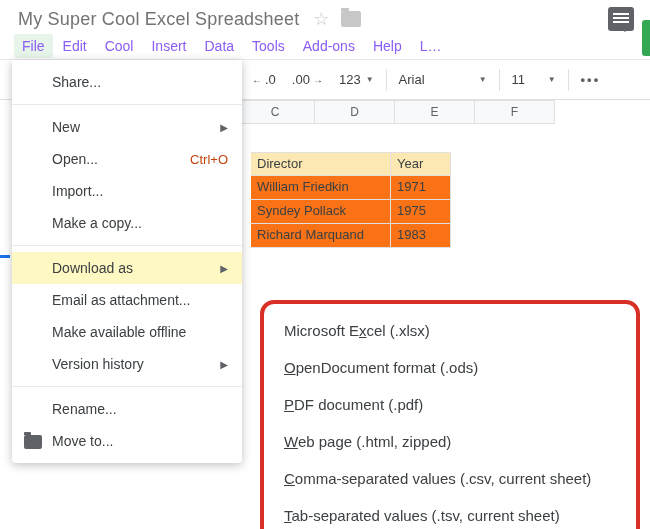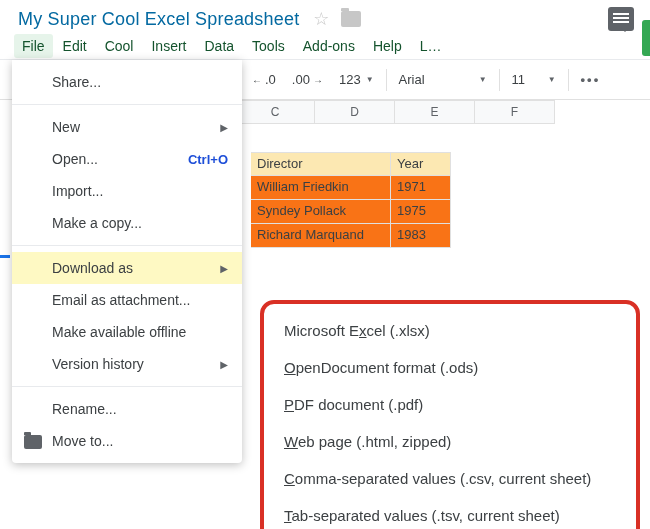--- a/index.html
+++ b/index.html
@@ -1,28 +1,28 @@
 <!DOCTYPE html>
 <html><head>
 <meta charset="utf-8">
 <style>
   * { box-sizing: border-box; font-family: Arial, sans-serif; }
   body { margin:0; width:650px; height:529px; overflow:hidden; background:#fff; color:#3c4043; position:relative; }
   .titlebar { display:flex; align-items:center; padding:6px 10px 0 18px; height:32px; }
-  .doc-title { font-size:18px; color:#0369a1; letter-spacing:0.2px; }
+  .doc-title { font-size:18px; color:#737373; letter-spacing:0.2px; }
   .star-icon { margin-left:14px; color:#c7c7c7; font-size:18px; }
   .folder-icon { margin-left:12px; width:20px; height:16px; background:#c7c7c7; border-radius:2px; position:relative; }
   .folder-icon::before { content:""; position:absolute; top:-3px; left:0; width:8px; height:3px; background:#c7c7c7; border-radius:1px 1px 0 0; }
   .spacer { flex:1; }
   .comment-icon { width:26px; height:24px; background:#5f6368; border-radius:3px; position:relative; margin-right:6px; }
   .comment-icon::after { content:""; position:absolute; bottom:-5px; right:5px; border:4px solid transparent; border-top-color:#5f6368; }
   .comment-lines { position:absolute; top:6px; left:5px; width:16px; height:2px; background:#fff; box-shadow:0 4px 0 #fff, 0 8px 0 #fff; }
   .green-slice { position:absolute; right:0; top:20px; width:8px; height:36px; background:#34a853; border-radius:3px 0 0 3px; }
 
-  .menubar { display:flex; align-items:center; padding:0 10px 0 14px; height:28px; font-size:14px; color:#14532d; border-bottom:1px solid #e8eaed; }
+  .menubar { display:flex; align-items:center; padding:0 10px 0 14px; height:28px; font-size:14px; color:#8b5cf6; border-bottom:1px solid #e8eaed; }
   .menu-item { padding:4px 8px; border-radius:3px; cursor:pointer; }
   .menu-item.active { background:#e6f4ea; }
   .menu-item + .menu-item { margin-left:2px; }
 
   .toolbar { display:flex; align-items:center; height:40px; padding:0 8px; border-bottom:1px solid #e0e0e0; font-size:13px; color:#3c4043; }
   .tool { padding:4px 6px; margin:0 2px; display:flex; align-items:center; gap:3px; }
   .divider { width:1px; height:22px; background:#e0e0e0; margin:0 4px; }
   .dropdown-caret { font-size:8px; color:#5f6368; margin-left:2px; }
   .more-dots { letter-spacing:2px; font-weight:bold; color:#5f6368; }
 
@@ -34,21 +34,21 @@
   .data-grid { position:absolute; top:52px; left:251px; }
   .row { display:flex; }
   .cell { width:140px; height:24px; border:1px solid #e0e0e0; border-top:none; border-left:none; padding:3px 6px; font-size:13px; background:#f97316; }
   .cell.year { width:60px; }
   .row.header .cell { background:#fce8b2; font-weight:normal; border-top:1px solid #e0e0e0; }
 
   .file-menu { position:absolute; top:60px; left:12px; width:230px; background:#fff; box-shadow:0 2px 10px rgba(0,0,0,0.25); border-radius:0 0 4px 4px; padding:6px 0; font-size:14px; color:#3c4043; z-index:10; }
   .fm-item { display:flex; align-items:center; padding:8px 14px 8px 40px; position:relative; cursor:pointer; }
   .fm-item.highlight { background:#fef9c3; }
   .fm-sep { height:1px; background:#e8eaed; margin:6px 0; }
-  .fm-shortcut { margin-left:auto; color:#1d4ed8; font-size:13px;font-weight:bold; }
+  .fm-shortcut { margin-left:auto; color:#c2410c; font-size:13px; }
   .fm-caret { margin-left:auto; color:#5f6368; font-size:10px; }
   .fm-icon { position:absolute; left:12px; width:18px; height:14px; }
   .fm-icon.folder { background:#5f6368; border-radius:2px; top:10px; }
   .fm-icon.folder::before { content:""; position:absolute; top:-3px; left:0; width:7px; height:3px; background:#5f6368; border-radius:1px 1px 0 0; }
 
   .submenu { position:absolute; top:300px; left:260px; width:380px; background:#fff; padding:8px 0; font-size:15px; color:#3c4043; z-index:20; border:4px solid #d93025; border-radius:14px; }
   .sm-item { padding:10px 20px; cursor:pointer; }
   .ul { text-decoration:underline; }
 
   .left-blue { position:absolute; left:0; top:155px; width:10px; height:3px; background:#1a73e8; }

